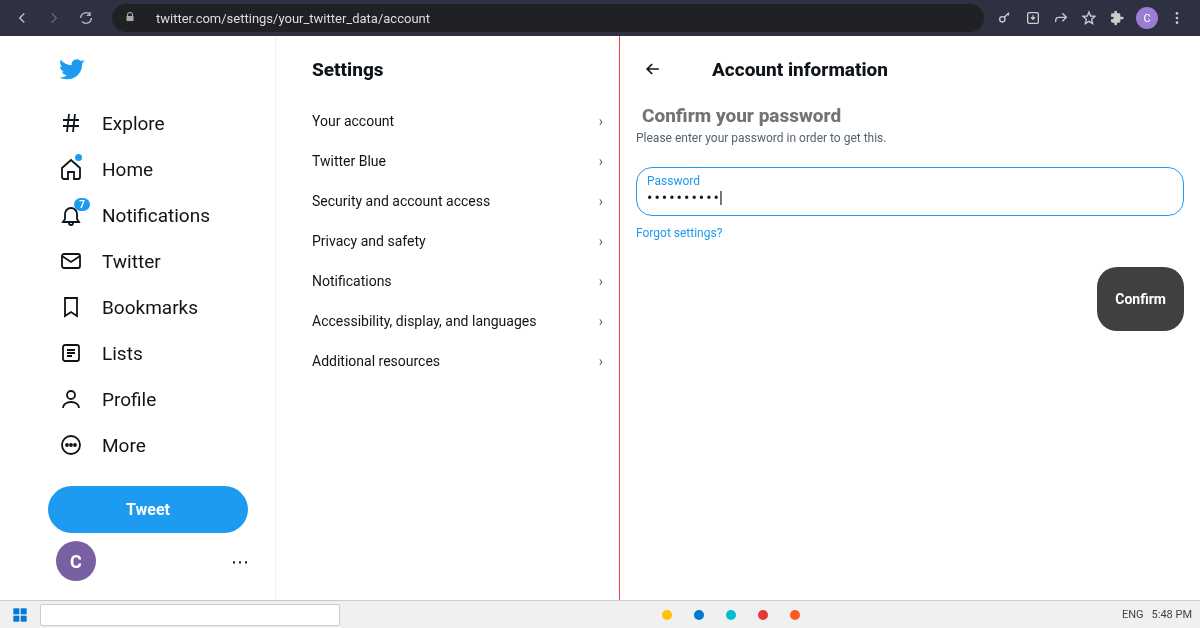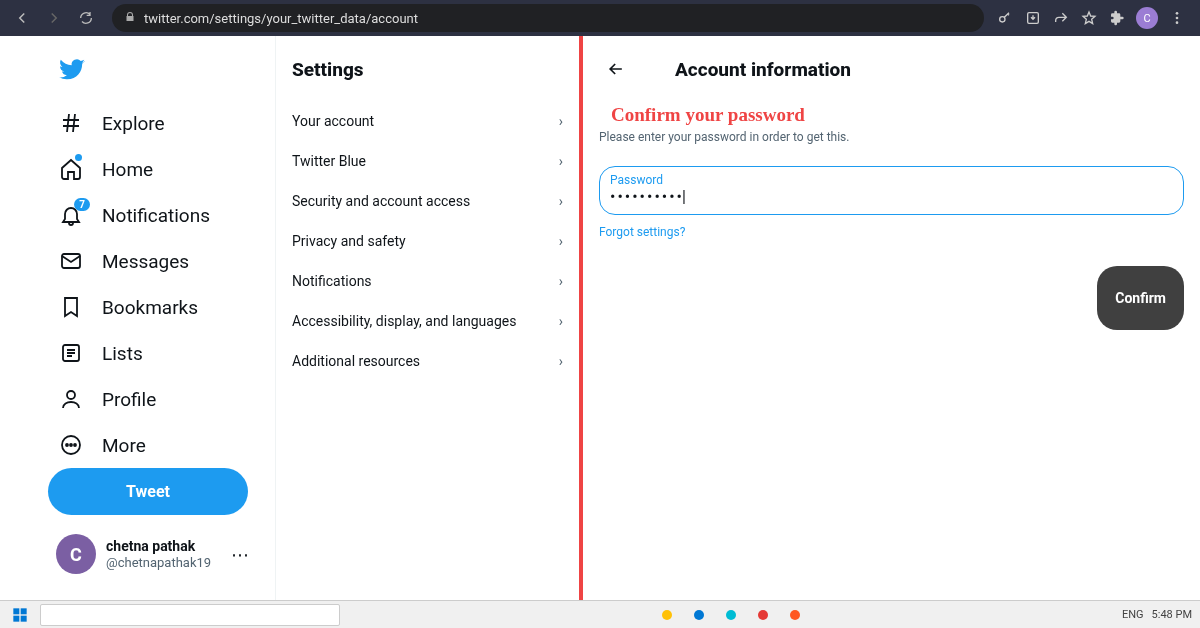--- a/index.html
+++ b/index.html
@@ -3,57 +3,57 @@
 <meta charset="utf-8">
 <style>
 * { margin: 0; padding: 0; box-sizing: border-box; font-family: -apple-system, BlinkMacSystemFont, "Segoe UI", Roboto, Helvetica, Arial, sans-serif; }
 body { width: 1200px; height: 628px; background: #fff; overflow: hidden; }
 
 
 .browser-bar { height: 36px; background: #2d3142; display: flex; align-items: center; padding: 0 8px; color: #ccc; gap: 4px; }
 .nav-btn { width: 28px; height: 28px; display: flex; align-items: center; justify-content: center; border-radius: 50%; cursor: pointer; }
 .nav-btn svg { stroke: #bbb; fill: none; }
 .nav-btn.disabled svg { stroke: #666; }
-.url-bar { flex: 1; height: 28px; background: #202124; border-radius: 14px; display: flex; align-items: center; padding: 0 12px; margin: 0 8px; font-size: 13px; color: #ddd; gap: 8px; }
+.url-bar { flex: 1; height: 28px; background: #202124; border-radius: 14px; display: flex; align-items: center; padding: 0 12px; margin: 0 8px; font-size: 13px; color: #ddd; gap: 20px; }
 .url-bar .lock { color: #aaa; }
 .browser-right { display: flex; align-items: center; gap: 10px; margin-left: auto; padding-right: 6px; }
 .browser-right .ico { width: 18px; height: 18px; display: flex; align-items: center; justify-content: center; color: #ccc; }
 .profile-circle { width: 22px; height: 22px; border-radius: 50%; background: #9b7dd4; color: #fff; display: flex; align-items: center; justify-content: center; font-size: 11px; }
 
 
 .app { display: flex; height: calc(100% - 36px - 28px); background: #fff; }
 .sidebar { width: 275px; padding: 8px 18px 8px 48px; display: flex; flex-direction: column; position: relative; }
 .logo { padding: 12px 10px; }
 .logo svg { fill: #1d9bf0; }
 .nav-items { display: flex; flex-direction: column; }
 .nav-item { display: flex; align-items: center; gap: 18px; padding: 10px 10px; border-radius: 30px; font-size: 19px; color: #0f1419; cursor: pointer; }
 .nav-item .icon { width: 26px; height: 26px; display: flex; align-items: center; justify-content: center; position: relative; }
 .nav-item .icon svg { stroke: #0f1419; fill: none; stroke-width: 1.8; }
 .badge { position: absolute; top: -4px; right: -6px; background: #1d9bf0; color: #fff; font-size: 10px; border-radius: 10px; padding: 1px 5px; font-weight: bold; }
 .home-dot { position: absolute; top: -2px; right: 2px; width: 7px; height: 7px; background: #1d9bf0; border-radius: 50%; }
-.tweet-btn { background: #1d9bf0; color: #fff; border: none; border-radius: 30px; padding: 14px 0; font-size: 16px; font-weight: bold; width: 200px; cursor: pointer; }
+.tweet-btn { background: #1d9bf0; color: #fff; border: none; border-radius: 30px; padding: 14px 0; font-size: 16px; font-weight: bold; margin-top: 18px; width: 200px; cursor: pointer; }
 .user-card { margin-top: auto; display: flex; align-items: center; gap: 10px; padding: 8px; border-radius: 30px; cursor: pointer; margin-bottom: 10px; }
 .avatar { width: 40px; height: 40px; border-radius: 50%; background: #7b5fa3; color: #fff; display: flex; align-items: center; justify-content: center; font-size: 18px; font-weight: bold; }
 .user-info { display: flex; flex-direction: column; line-height: 1.2; }
 .user-name { font-size: 14px; font-weight: bold; color: #0f1419; }
 .user-handle { font-size: 13px; color: #536471; }
 .user-more { margin-left: auto; font-size: 18px; color: #0f1419; }
 
 
-.settings-col { width: 308px; border-left: 1px solid #eff3f4; border-right: 4px solid #ef4444; padding-top: 10px; }
+.settings-col { width: 345px; border-left: 1px solid #eff3f4; border-right: 1px solid #ef4444; padding-top: 10px; padding-left: 20px; }
 .settings-title { font-size: 19px; font-weight: 800; padding: 12px 16px 20px; color: #0f1419; }
 .settings-item { display: flex; align-items: flex-start; justify-content: space-between; padding: 12px 16px; font-size: 14px; color: #0f1419; cursor: pointer; }
 .settings-item .chev { color: #536471; }
 
 
 .detail-col { flex: 1; padding: 10px 16px; }
 .detail-header { display: flex; align-items: center; gap: 42px; padding: 6px 0 12px; }
 .back-btn { width: 34px; height: 34px; border-radius: 50%; display: flex; align-items: center; justify-content: center; cursor: pointer; }
 .detail-title { font-size: 19px; font-weight: 800; color: #0f1419; }
-.confirm-title { font-size: 19px; font-weight: 800; color: #ef4444; margin: 6px 12px 4px; font-family: Liberation Serif, serif; }
+.confirm-title { font-size: 19px; font-weight: 800; color: #737373; margin: 6px 6px 4px; }
 .confirm-sub { font-size: 12px; color: #536471; margin-bottom: 22px; }
 .pwd-field { border: 1px solid #1d9bf0; border-radius: 16px; padding: 6px 10px 8px; position: relative; margin-bottom: 6px; }
 .pwd-label { font-size: 12px; color: #1d9bf0; }
 .pwd-input { border: none; outline: none; font-size: 16px; width: 100%; letter-spacing: 2px; color: #0f1419; }
 .pwd-cursor::after { content: "|"; animation: blink 1s infinite; margin-left: -2px; }
 @keyframes blink { 50% { opacity: 0; } }
 .forgot { font-size: 12px; color: #1d9bf0; cursor: pointer; }
 .confirm-row { display: flex; justify-content: flex-end; margin-top: 26px; }
 .confirm-btn { background: #404040; color: #fff; border: none; border-radius: 20px; padding: 24px 18px; font-size: 14px; font-weight: bold; cursor: pointer; }
 
@@ -163,21 +163,21 @@
           </span>
         <span>Notifications</span>
       </div>
       <div class="nav-item">
         <span class="icon">
             <svg width="24" height="24" viewBox="0 0 24 24">
               <rect x="3" y="5" width="18" height="14" rx="2"></rect>
               <path d="M3 7l9 6 9-6"></path>
             </svg>
           </span>
-        <span>Messages</span>
+        <span>Twitter</span>
       </div>
       <div class="nav-item">
         <span class="icon">
             <svg width="24" height="24" viewBox="0 0 24 24">
               <path d="M6 3h12v18l-6-4-6 4z"></path>
             </svg>
           </span>
         <span>Bookmarks</span>
       </div>
       <div class="nav-item">
@@ -206,24 +206,20 @@
               <circle cx="12" cy="12" r="1" fill="#0f1419"></circle>
               <circle cx="16" cy="12" r="1" fill="#0f1419"></circle>
             </svg>
           </span>
         <span>More</span>
       </div>
     </div>
     <button class="tweet-btn">Tweet</button>
     <div class="user-card">
       <div class="avatar">C</div>
-      <div class="user-info">
-        <span class="user-name">chetna pathak</span>
-        <span class="user-handle">@chetnapathak19</span>
-      </div>
       <span class="user-more">⋯</span>
     </div>
   </nav>
 
   <section class="settings-col">
     <h2 class="settings-title">Settings</h2>
     <div class="settings-item">
         <span>Your account</span>
         <span class="chev">›</span>
       </div>

